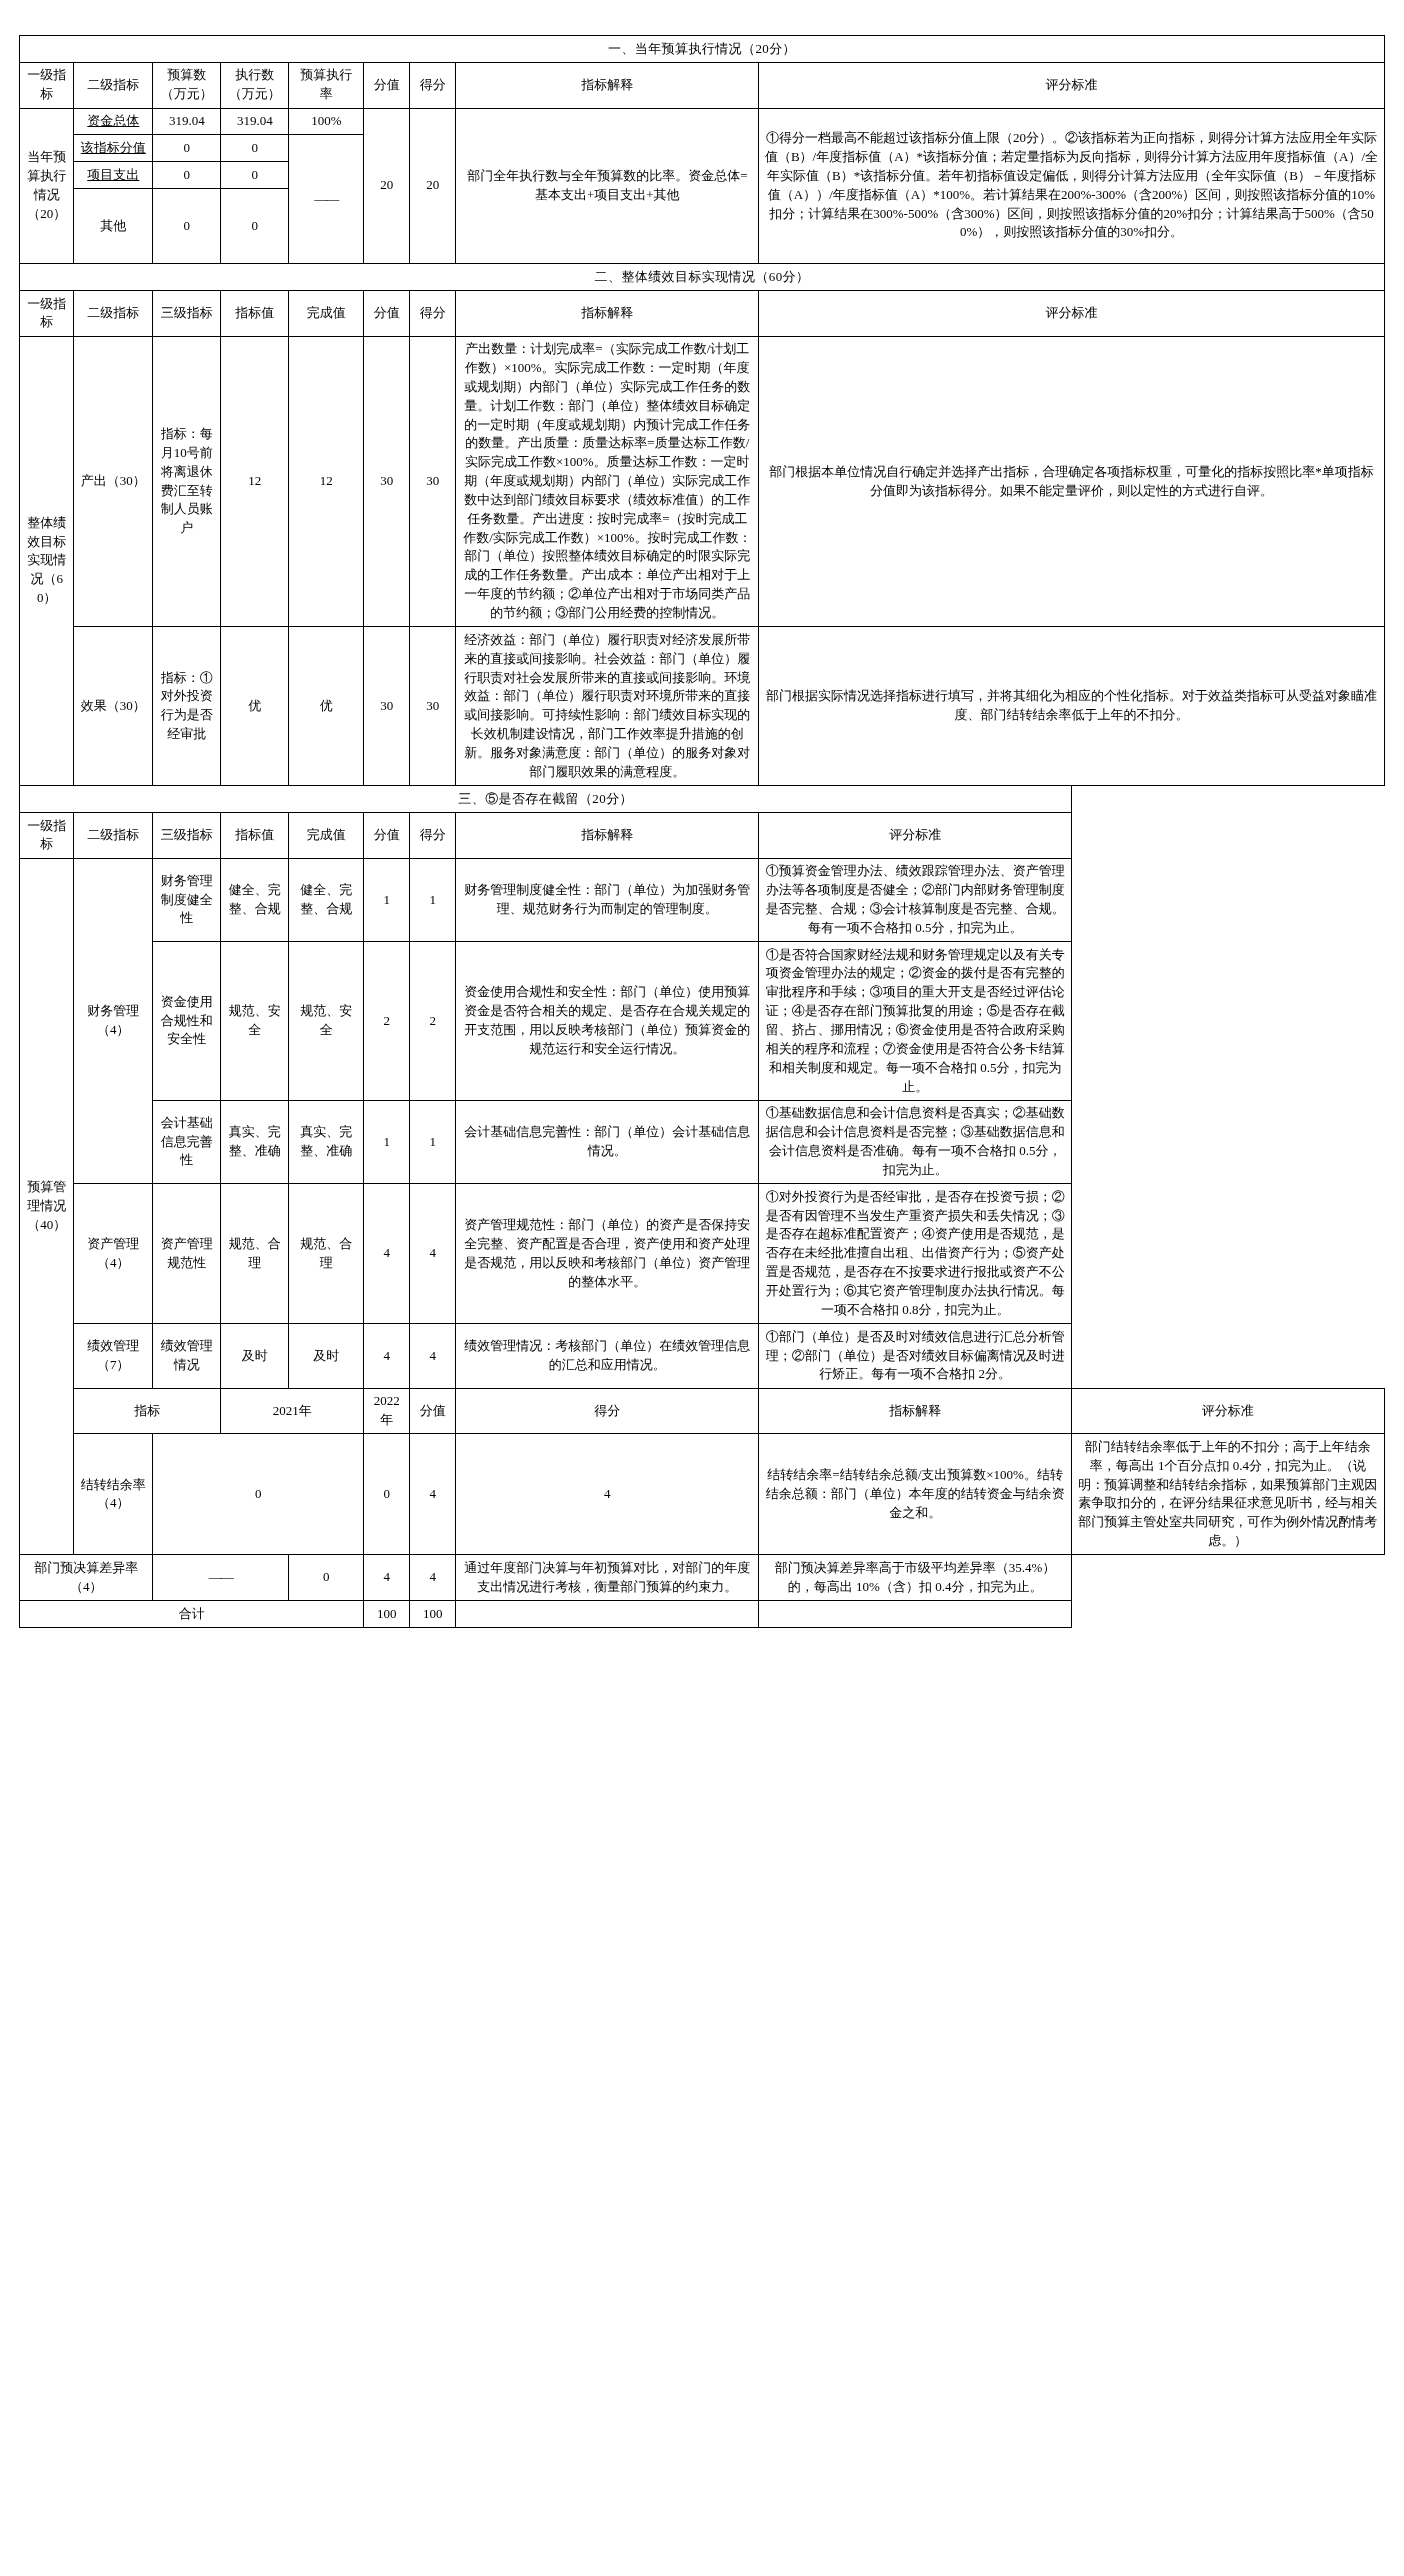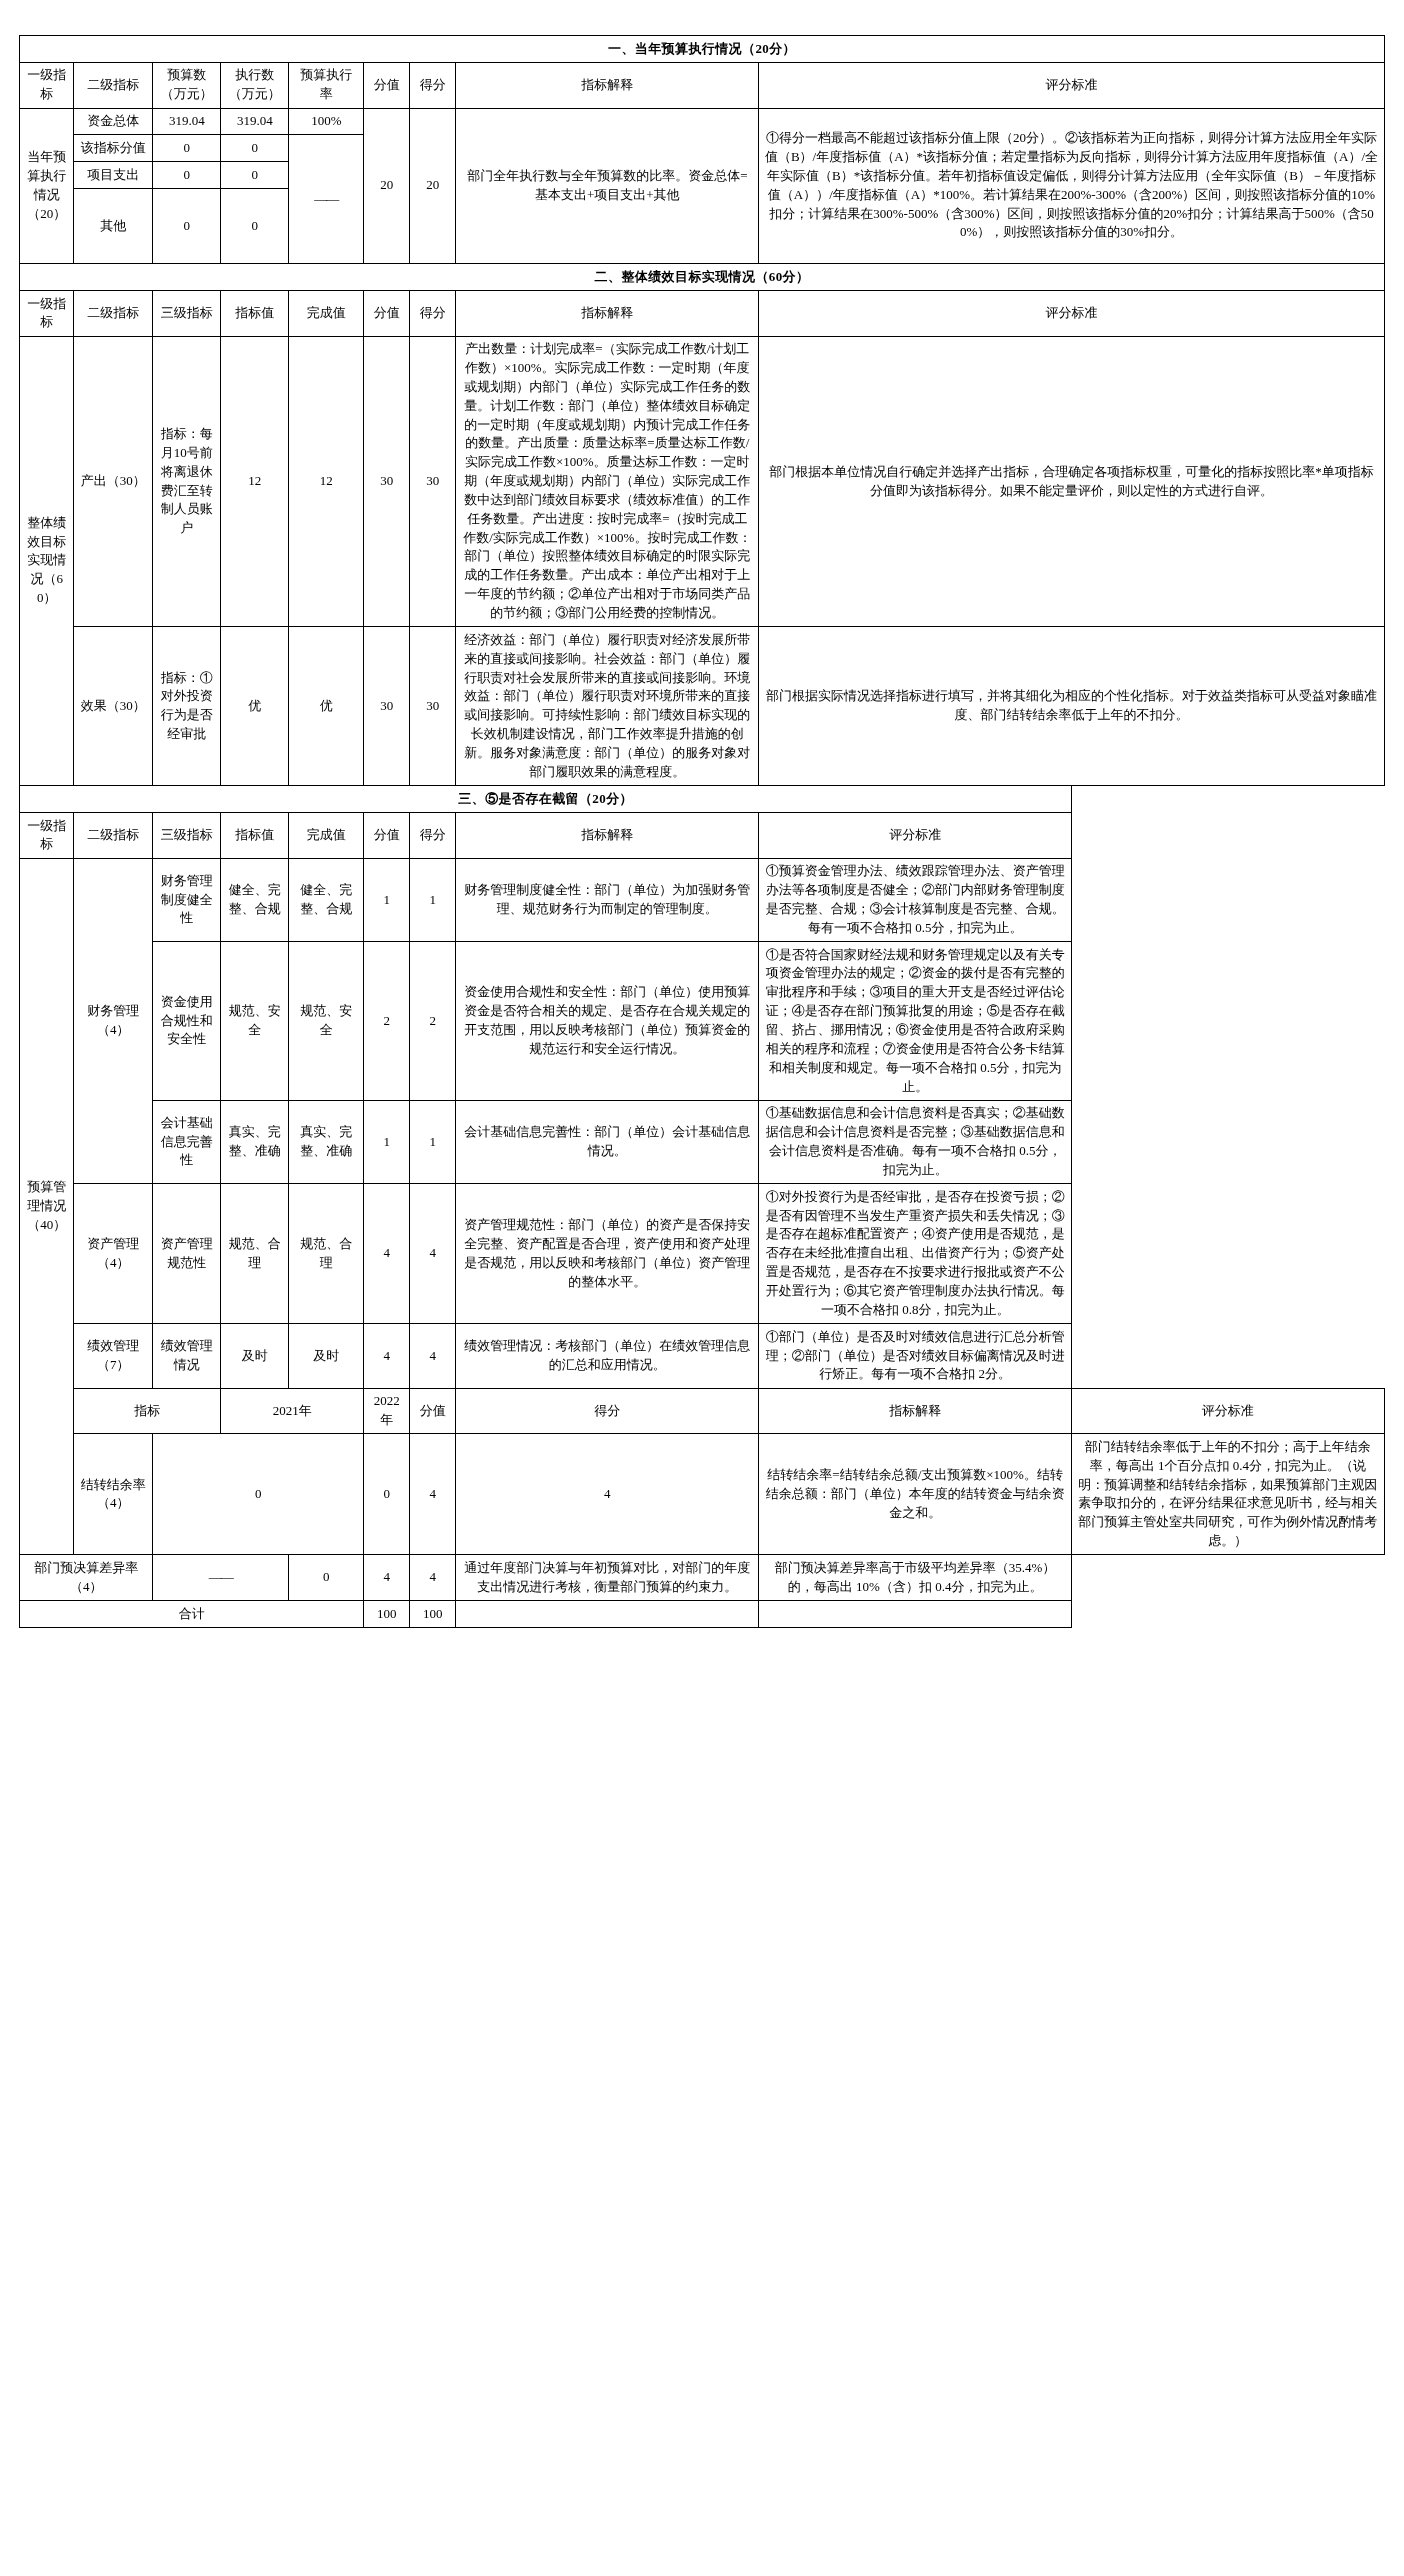--- a/index.html
+++ b/index.html
@@ -19,26 +19,26 @@
     font-size:13px;
     line-height:1.45;
     vertical-align:middle;
     text-align:center;
     word-break:break-all;
   }
   .sec-title {
     font-size:15px;
     text-align:left;
     padding:8px 8.8px;
-    font-weight:bold;
+    font-weight:normal;
     letter-spacing:0.4px;
   }
   .hdr { font-size:13px; }
   .dash { letter-spacing:-0.9px; }
-  .vert-pad { padding-top:12.3px; padding-bottom:12.3px; }
+  .vert-pad { padding-top:12.3px; padding-bottom:12.3px;text-decoration:underline; }
   .detail { text-align:left; font-size:13px; line-height:1.55; }
 </style>
 </head>
 <body>
 
 <div class="page">
 
   <table class="grid">
     <colgroup>
       <col style="width:54px">

